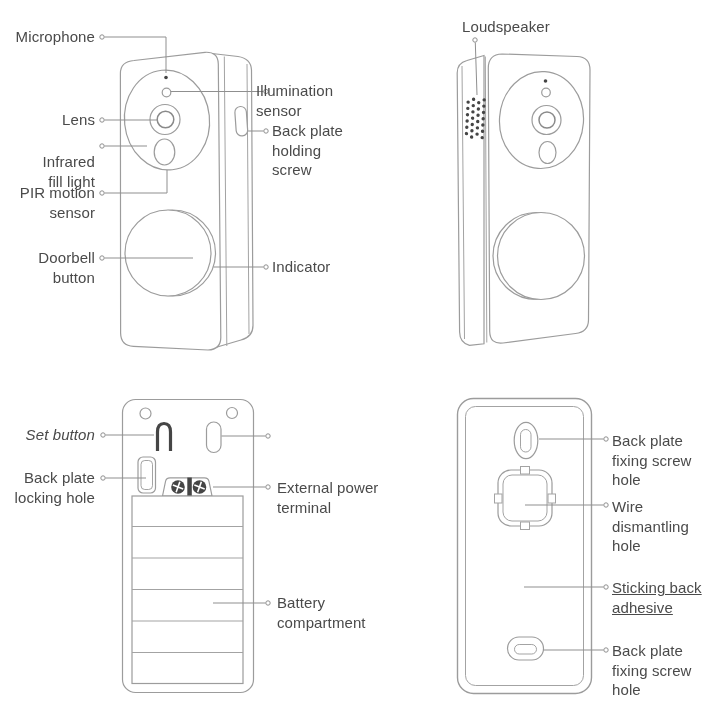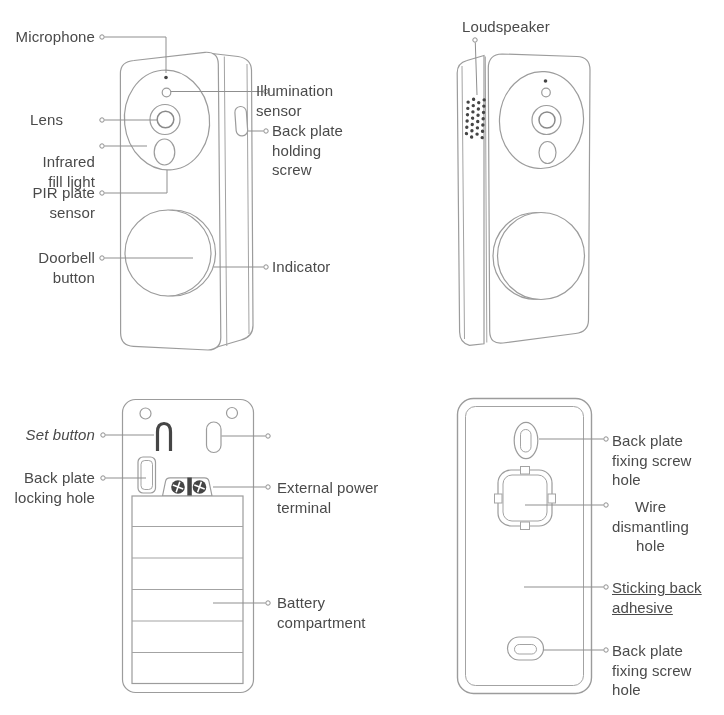--- a/index.html
+++ b/index.html
@@ -192,45 +192,45 @@
     <circle class="endc" cx="268" cy="487" r="2.2"></circle>
     <circle class="endc" cx="268" cy="603" r="2.2"></circle>
     <circle class="endc" cx="606" cy="439" r="2.2"></circle>
     <circle class="endc" cx="606" cy="505" r="2.2"></circle>
     <circle class="endc" cx="606" cy="587" r="2.2"></circle>
     <circle class="endc" cx="606" cy="650" r="2.2"></circle>
   </g>
 </svg>
 
 <div class="label r" style="right:629px; top:27px;text-align:center;">Microphone</div>
-<div class="label r" style="right:661px; top:110px;">Lens</div>
+<div class="label r" style="right:629px; top:110px;">Lens</div>
 <div class="label r" style="right:629px; top:152px;">Infrared
 fill light</div>
-<div class="label r" style="right:629px; top:183px;">PIR plate
+<div class="label r" style="right:629px; top:183px;">PIR motion
 sensor</div>
 <div class="label r" style="right:629px; top:248px;">Doorbell
 button</div>
 <div class="label" style="left:256px;  top:81px;">Illumination
 sensor</div>
 <div class="label" style="left:272px;  top:121px;">Back plate
 holding
 screw</div>
 <div class="label" style="left:272px;  top:257px;">Indicator</div>
 <div class="label" style="left:462px;  top:17px;">Loudspeaker</div>
 <div class="label r" style="right:629px; top:425px;font-style:italic;">Set button</div>
 <div class="label r" style="right:629px; top:468px;">Back plate
 locking hole</div>
 <div class="label" style="left:277px;  top:478px;">External power
 terminal</div>
 <div class="label" style="left:277px;  top:593px;">Battery
 compartment</div>
 <div class="label" style="left:612px;  top:431px;">Back plate
 fixing screw
 hole</div>
-<div class="label" style="left:612px;  top:497px;text-align:center;">Wire
+<div class="label" style="left:612px;  top:497px;">Wire
 dismantling
 hole</div>
 <div class="label" style="left:612px;  top:578px;text-decoration:underline;">Sticking back
 adhesive</div>
 <div class="label" style="left:612px;  top:641px;">Back plate
 fixing screw
 hole</div>
 
 </div>
 

